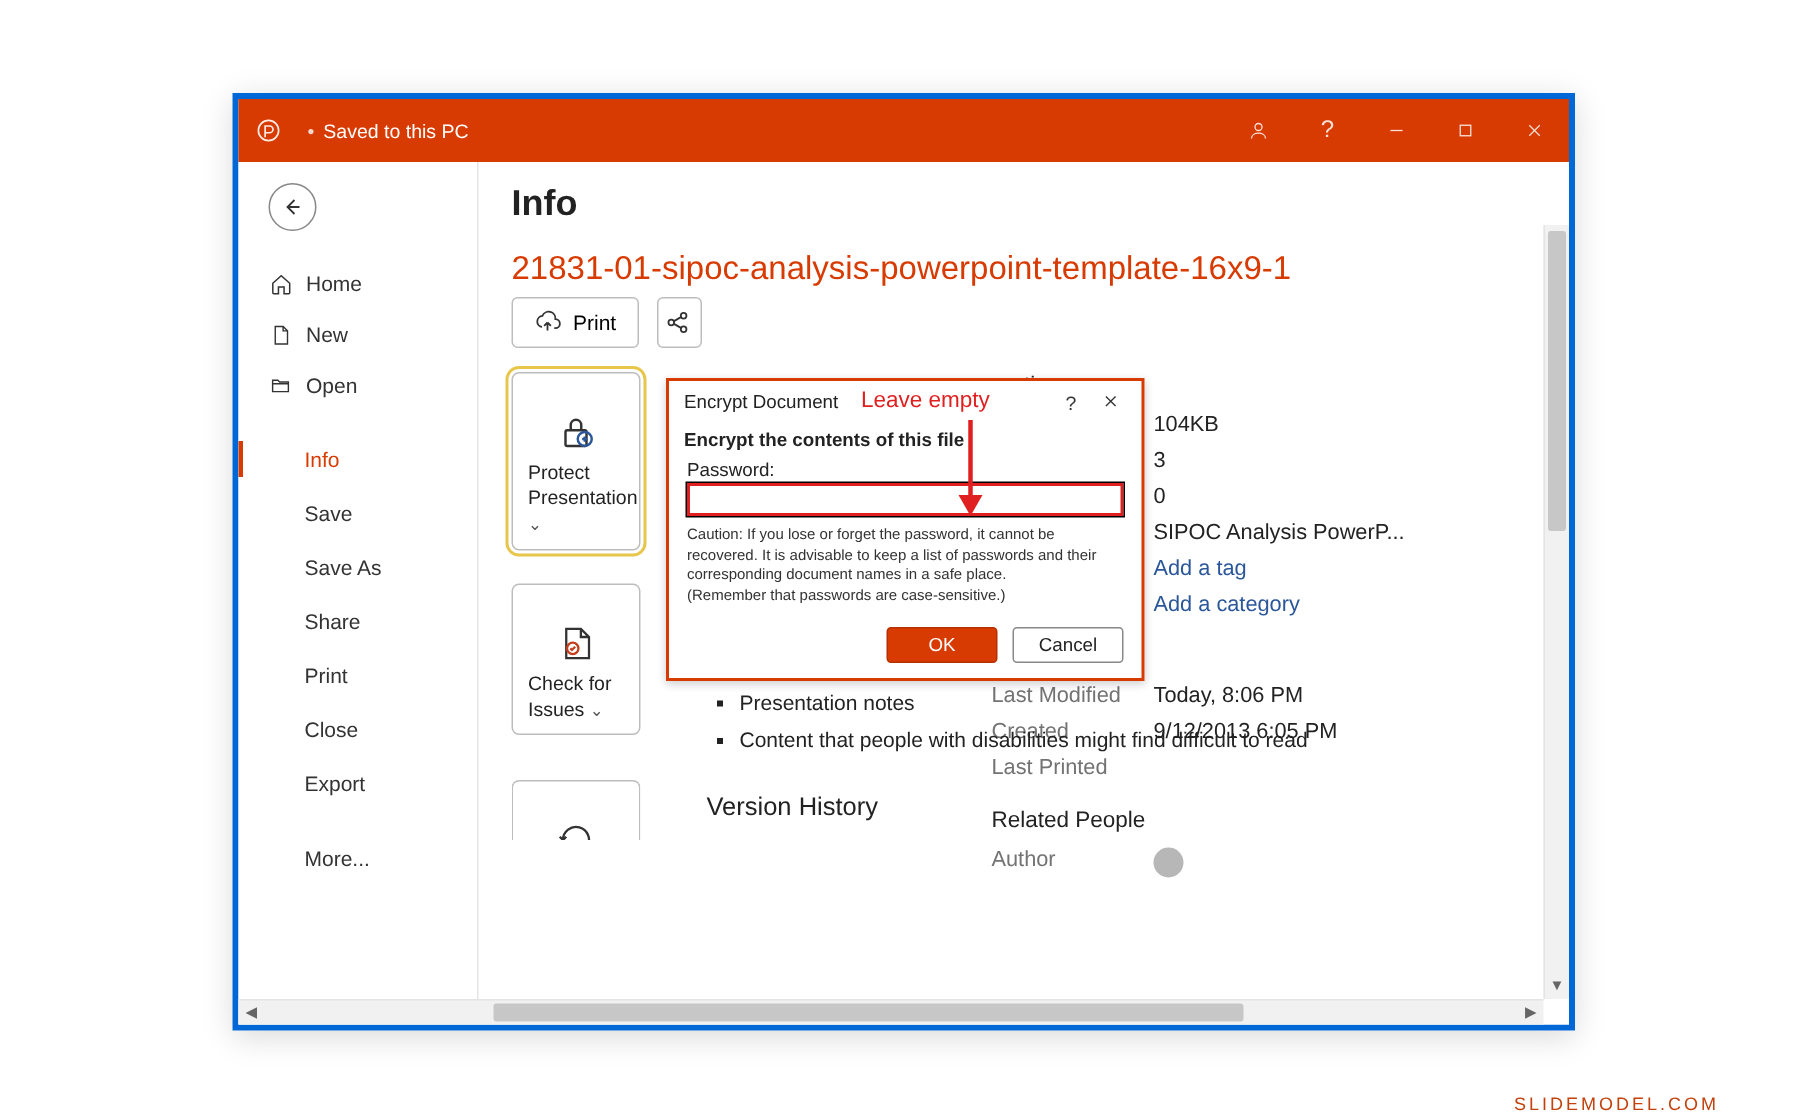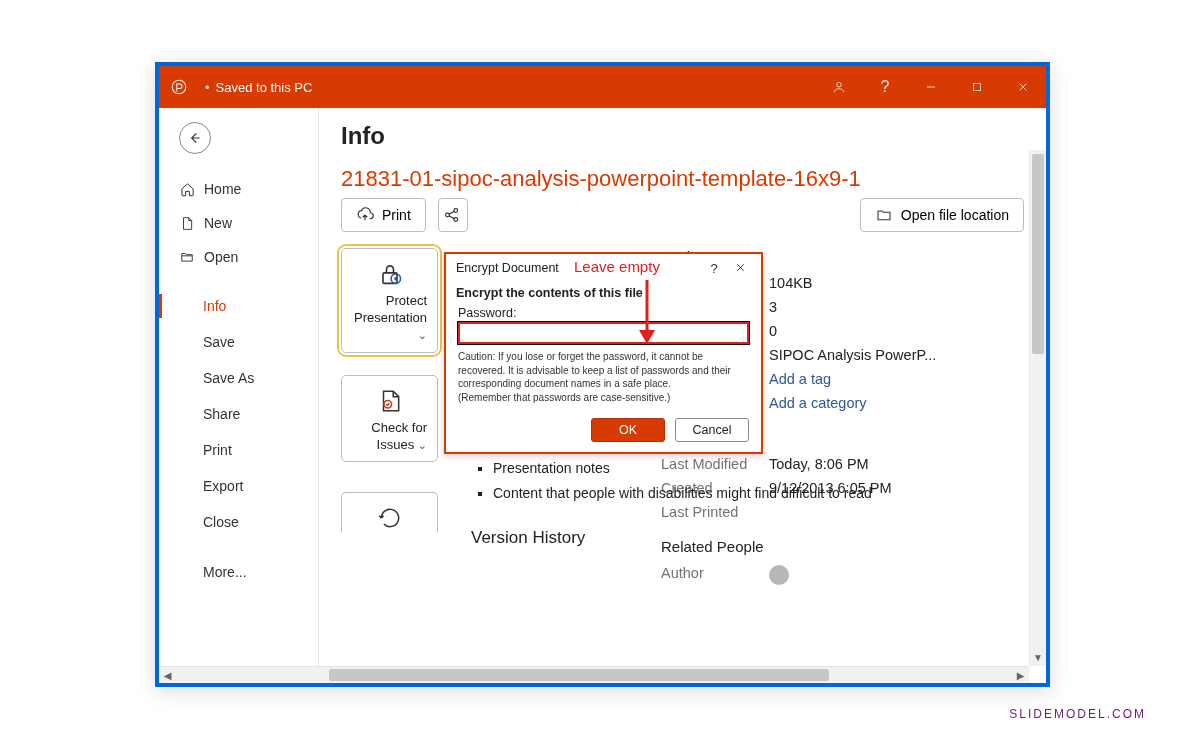--- a/index.html
+++ b/index.html
@@ -33,21 +33,21 @@
 
   .action-row { display: flex; gap: 12px; margin-bottom: 16px; align-items: flex-start; }
   .action-btn { border: 1px solid #bdbdbd; border-radius: 4px; padding: 6px 14px; font-size: 14px; display: flex; align-items: center; gap: 8px; background: #fff; height: 34px; }
   .action-btn .ai-ico { width: 18px; height: 18px; display:flex; align-items:center; justify-content:center; }
   .chevd { font-size: 11px; margin-left: 1px; color: #555; }
   .split-right { margin-left: auto; }
 
   .content-cols { display: flex; gap: 20px; }
   .col-left { width: 300px; }
   .col-right { flex: 1; }
-  .card-btn { border: 1px solid #bdbdbd; border-radius: 5px; padding: 10px 10px 8px; text-align: right; width: 97px; font-size: 13px; line-height: 1.3; color: #222; margin-bottom: 22px; }
+  .card-btn { border: 1px solid #bdbdbd; border-radius: 5px; padding: 24px 10px 8px; text-align: left; width: 86px; font-size: 13px; line-height: 1.3; color: #222; margin-bottom: 22px; }
   .card-btn.framed { outline:2px solid #e8c64c; outline-offset: 2px; }
   .card-btn .card-ico { height: 30px; display:flex; align-items:center; justify-content:center; margin-bottom:4px; }
   .card-btn .chev { font-size:11px; color:#555; }
 
   .inspect-list { font-size: 14px; color: #222; margin-left: 130px; margin-top: -160px; }
   .inspect-list ul { list-style: square; padding-left: 22px; }
   .inspect-list li { margin-bottom: 6px; line-height: 1.4; }
   .version-h { font-size: 17px; font-weight: 400; color: #222; margin-top: 24px; margin-left: 130px; }
 
   .props { font-size: 14.5px; color: #222; }
@@ -79,21 +79,21 @@
   
   .scroll-v { position:absolute; right:0; top:42px; bottom:17px; width:17px; background:#f1f1f1; border-left:1px solid #e4e4e4; }
   .scroll-v .thumb { position:absolute; left:2px; right:2px; top:4px; height:200px; background:#c7c7c7; border-radius:2px; }
   .scroll-v .arr { position:absolute; left:0; right:0; height:17px; display:flex; align-items:center; justify-content:center; color:#666; font-size:10px; }
   .scroll-v .arr.up { top:0; } .scroll-v .arr.down { bottom:0; }
   .scroll-h { position:absolute; left:0; right:17px; bottom:0; height:17px; background:#f1f1f1; border-top:1px solid #e4e4e4; }
   .scroll-h .thumb { position:absolute; top:2px; bottom:2px; left:170px; width:500px; background:#c7c7c7; border-radius:2px; }
   .scroll-h .arr { position:absolute; top:0; bottom:0; width:17px; display:flex; align-items:center; justify-content:center; color:#666; font-size:10px; }
   .scroll-h .arr.left { left:0; } .scroll-h .arr.right { right:0; }
 
-  .watermark { position:absolute; right: 54px; bottom: 22px; font-size: 12px; letter-spacing: 2px; color:#701a75; }
+  .watermark { position:absolute; right: 54px; bottom: 0; font-size: 12px; letter-spacing: 2px; color:#c2410c; }
 </style>
 </head>
 <body>
 
 <div class="outer-frame">
 
   <div class="titlebar">
     <div class="ppt-icon">
       <svg width="18" height="18" viewBox="0 0 24 24" fill="none" stroke="#fff" stroke-width="1.5">
           <circle cx="12" cy="12" r="9"></circle>
@@ -170,24 +170,24 @@
         <div class="sb-sub">
             <span>Save As</span>
           </div>
         <div class="sb-sub">
             <span>Share</span>
           </div>
         <div class="sb-sub">
             <span>Print</span>
           </div>
         <div class="sb-sub">
+            <span>Close</span>
+          </div>
+        <div class="sb-sub">
             <span>Export</span>
-          </div>
-        <div class="sb-sub">
-            <span>Close</span>
           </div>
         <div class="sb-sub" style="margin-top:14px;">
             <span>More...</span>
           </div>
       </div>
     </div>
 
     <div class="main">
       <div class="section-title">Info</div>
       <div class="file-title">21831-01-sipoc-analysis-powerpoint-template-16x9-1</div>
@@ -204,28 +204,20 @@
         <div class="action-btn" style="width:30px; padding:6px 4px; overflow:hidden;">
           <span class="ai-ico">
               <svg width="18" height="18" viewBox="0 0 24 24" fill="none" stroke="#333" stroke-width="1.6">
                 <circle cx="6" cy="12" r="2.5"></circle>
                 <circle cx="17" cy="6" r="2.5"></circle>
                 <circle cx="17" cy="18" r="2.5"></circle>
                 <path d="M8 11l7-4M8 13l7 4"></path>
               </svg>
             </span>
         </div>
-        <div class="action-btn split-right">
-          <span class="ai-ico">
-              <svg width="18" height="16" viewBox="0 0 24 24" fill="none" stroke="#333" stroke-width="1.6">
-                <path d="M3 6h6l2 2h10v11H3z"></path>
-              </svg>
-            </span>
-          <span>Open file location</span>
-        </div>
       </div>
 
       <div class="content-cols">
         <div class="col-left">
           <div class="card-btn framed">
             <div class="card-ico">
                 <svg width="28" height="28" viewBox="0 0 24 24" fill="none" stroke="#333" stroke-width="1.4">
                   <rect x="6" y="11" width="12" height="9" rx="1"></rect>
                   <path d="M9 11V8a3 3 0 0 1 6 0v3"></path>
                   <circle cx="17" cy="16" r="4" stroke="#2b579a"></circle>

